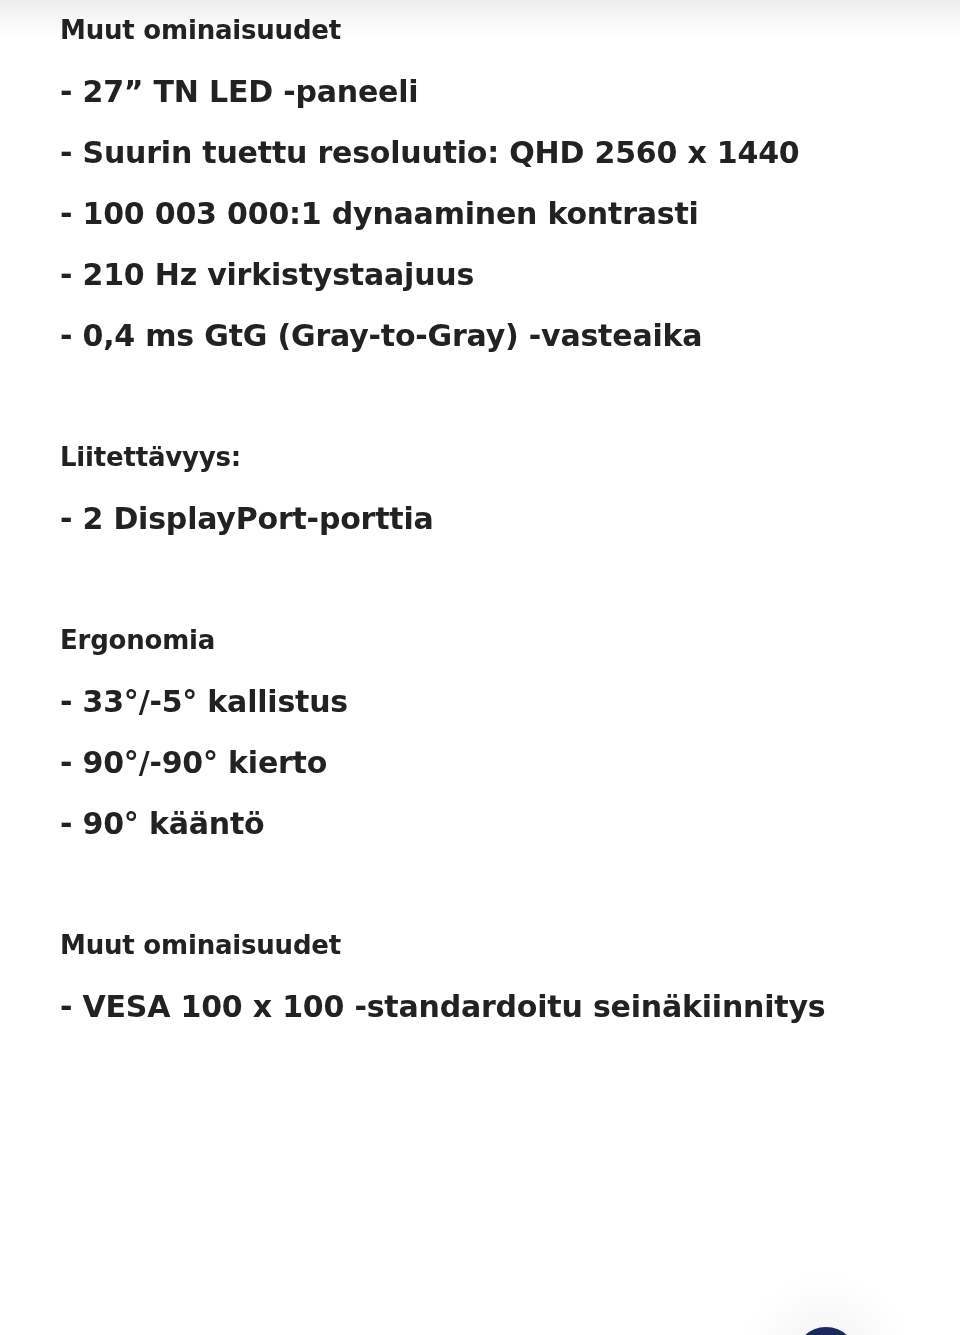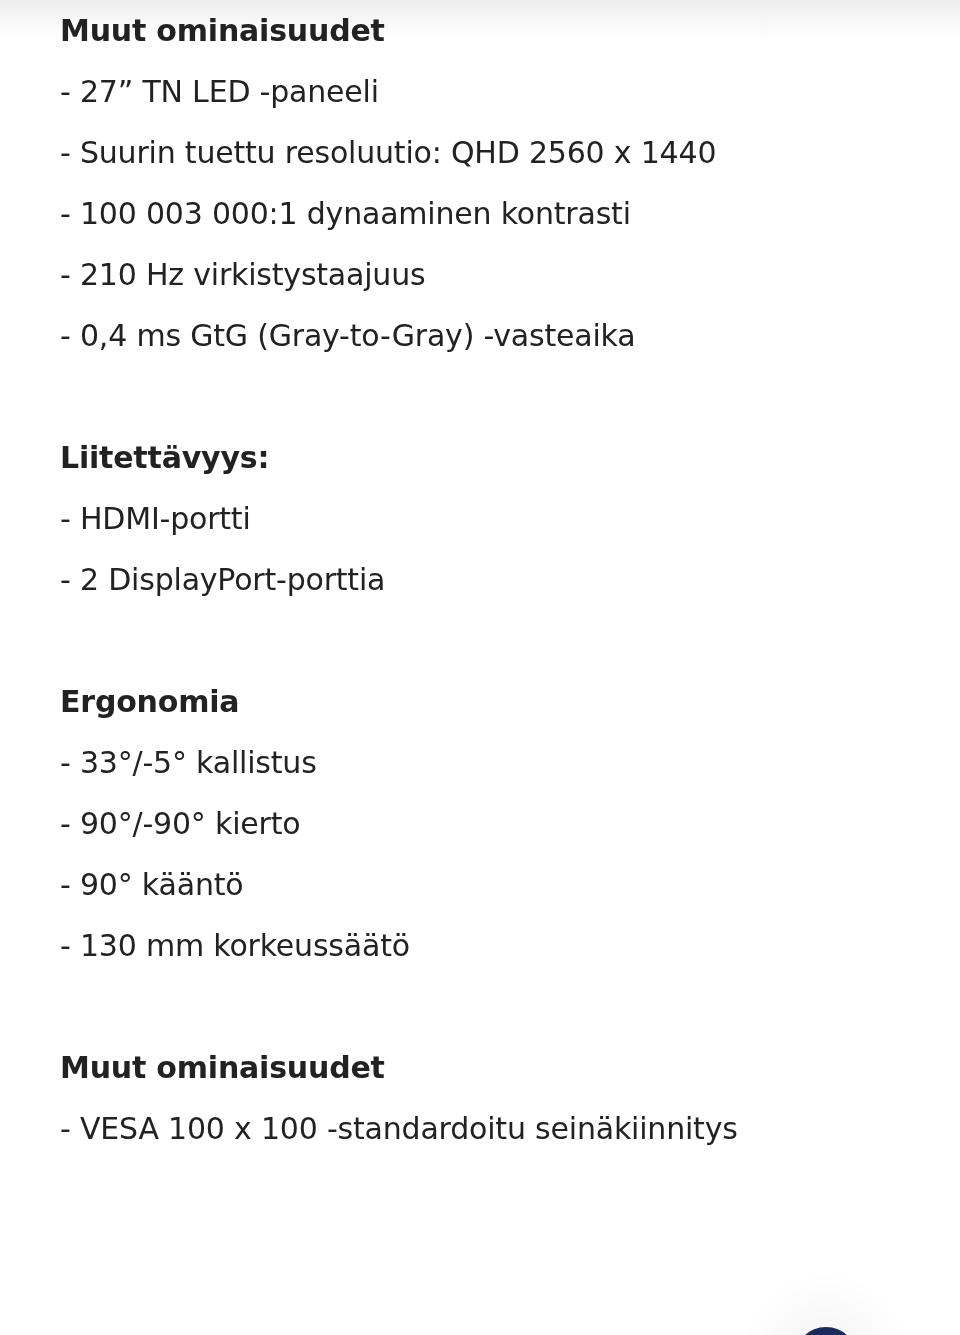--- a/index.html
+++ b/index.html
@@ -27,33 +27,33 @@
       position: absolute;
       left: 60px;
       top: 0;
       width: 860px;
     }
     .section {
       margin: 0;
     }
     .heading {
       font-weight: bold;
-      font-size: 30px;
+      font-size: 26px;
       line-height: 61px;
       height: 61px;
       margin: 0;
       letter-spacing: -0.2px;
       white-space: nowrap;
     }
     .item {
       font-size: 30px;
       line-height: 61px;
       height: 61px;
       margin: 0;
-      font-weight: normal;
+      font-weight: bold;
       letter-spacing: -0.2px;
       white-space: nowrap;
     }
     .gap {
       height: 61px;
     }
     .fab {
       position: absolute;
       left: 795px;
       top: 1327px;
@@ -77,32 +77,30 @@
     <p class="item">- Suurin tuettu resoluutio: QHD 2560 x 1440</p>
     <p class="item">- 100 003 000:1 dynaaminen kontrasti</p>
     <p class="item">- 210 Hz virkistystaajuus</p>
     <p class="item">- 0,4 ms GtG (Gray-to-Gray) -vasteaika</p>
   </div>
 
   <div class="gap"></div>
 
   <div class="section">
     <p class="heading">Liitettävyys:</p>
-    <p class="item">- HDMI-portti</p>
     <p class="item">- 2 DisplayPort-porttia</p>
   </div>
 
   <div class="gap"></div>
 
   <div class="section">
     <p class="heading">Ergonomia</p>
     <p class="item">- 33°/-5° kallistus</p>
     <p class="item">- 90°/-90° kierto</p>
     <p class="item">- 90° kääntö</p>
-    <p class="item">- 130 mm korkeussäätö</p>
   </div>
 
   <div class="gap"></div>
 
   <div class="section">
     <p class="heading">Muut ominaisuudet</p>
     <p class="item">- VESA 100 x 100 -standardoitu seinäkiinnitys</p>
   </div>
 
 </div>

